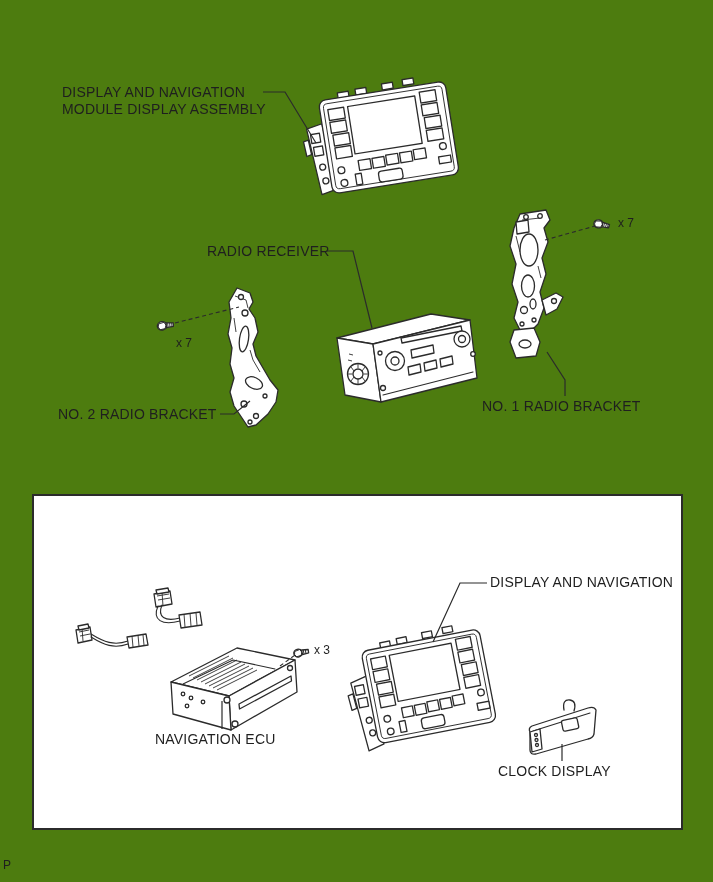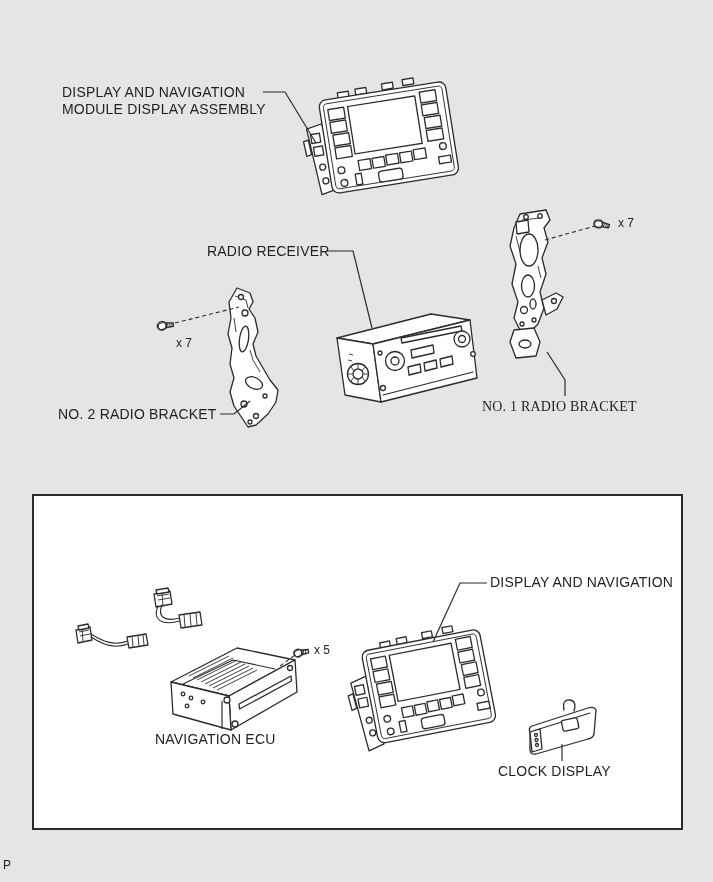--- a/index.html
+++ b/index.html
@@ -1,16 +1,16 @@
 <!DOCTYPE html>
 <html><head>
 <meta charset="utf-8">
 <style>
   html,body{margin:0;padding:0;background:#fff;}
-  #page{position:relative;width:713px;height:882px;background:#e5e5e5;overflow:hidden;
+  #page{position:relative;width:713px;height:882px;background:#4d7c0f;overflow:hidden;
         font-family:"Liberation Sans", sans-serif;}
   .label{position:absolute;font-size:14px;line-height:17px;color:#1f1f1f;white-space:nowrap;
          letter-spacing:0.2px;}
   .qty{position:absolute;font-size:12px;color:#1f1f1f;white-space:nowrap;}
   .marker{position:absolute;left:3px;top:858px;font-size:12px;color:#1f1f1f;}
   #lower-box{position:absolute;left:32px;top:494px;width:647px;height:332px;
              border:2px solid #2b2b2b;background:#fff;}
   svg.part{position:absolute;overflow:visible;}
   svg.part .s{fill:#ffffff;stroke:#2b2b2b;stroke-width:1.3;stroke-linejoin:round;stroke-linecap:round;}
   svg.part .ln{fill:none;stroke:#2b2b2b;stroke-width:1.1;stroke-linejoin:round;stroke-linecap:round;}
@@ -145,21 +145,21 @@
       <ellipse class="s" cx="6.5" cy="8.5" rx="4.6" ry="4"></ellipse>
       <path class="thin" d="M3.5 6 L9 5.4 L10.5 8.5 L9 11.5 L4 11.8 L2.6 9 Z"></path>
       <path class="s" d="M10.8 6.4 L17.5 7.6 L17 11 L10.4 11 Z"></path>
       <path class="thin" d="M12.4 6.8 L12 10.8 M14.4 7.1 L14 10.9 M16.2 7.4 L15.9 11"></path>
     </g>
   </svg>
   <div class="qty" style="left:618px;top:216px;">
     <span>x 7</span>
   </div>
 
-  <div class="label" style="left:482px;top:398px;font-family:Liberation Serif, serif;">
+  <div class="label" style="left:482px;top:398px;">
     <span>NO. 1 RADIO BRACKET</span>
   </div>
 
   <div id="lower-box"></div>
 
   <svg class="part" style="left:70px;top:612px;" width="90" height="52" viewBox="0 0 90 52">
     <path class="s" d="M6 18 L20 15 L22 28 L8 31 Z"></path>
     <path class="thin" d="M9 20 L19 18 M10 24 L20 22 M12 16 L13 29"></path>
     <path class="s" d="M8 14 L18 12 L19 16 L9 18 Z"></path>
     <path class="ln" d="M21 22 C 34 30, 44 34, 58 29"></path>
@@ -196,21 +196,21 @@
 
   <svg class="part" style="left:292px;top:644px;" width="20" height="16" viewBox="0 0 20 16">
     <g transform="rotate(-15 10 8)">
       <ellipse class="s" cx="6" cy="8" rx="4.4" ry="3.9"></ellipse>
       <path class="thin" d="M3 5.6 L8.4 5 L9.8 8 L8.4 11 L3.6 11.3 L2.2 8.6 Z"></path>
       <path class="s" d="M10.2 6 L16.6 7.2 L16.2 10.5 L9.8 10.6 Z"></path>
       <path class="thin" d="M11.8 6.4 L11.4 10.4 M13.8 6.7 L13.4 10.5"></path>
     </g>
   </svg>
   <div class="qty" style="left:314px;top:643px;">
-    <span>x 5</span>
+    <span>x 3</span>
   </div>
 
   <div class="label" style="left:155px;top:731px;">
     <span>NAVIGATION ECU</span>
   </div>
 
   <svg class="part" style="left:343px;top:616px;" width="155" height="145" viewBox="0 0 155 145">
     <g transform="rotate(-11 77 72)">
       <path class="s" d="M10 54 L27 50 L31 120 L15 124 Z"></path>
       <path class="s" d="M5 66 L10 65 L11 80 L6 81 Z"></path>

